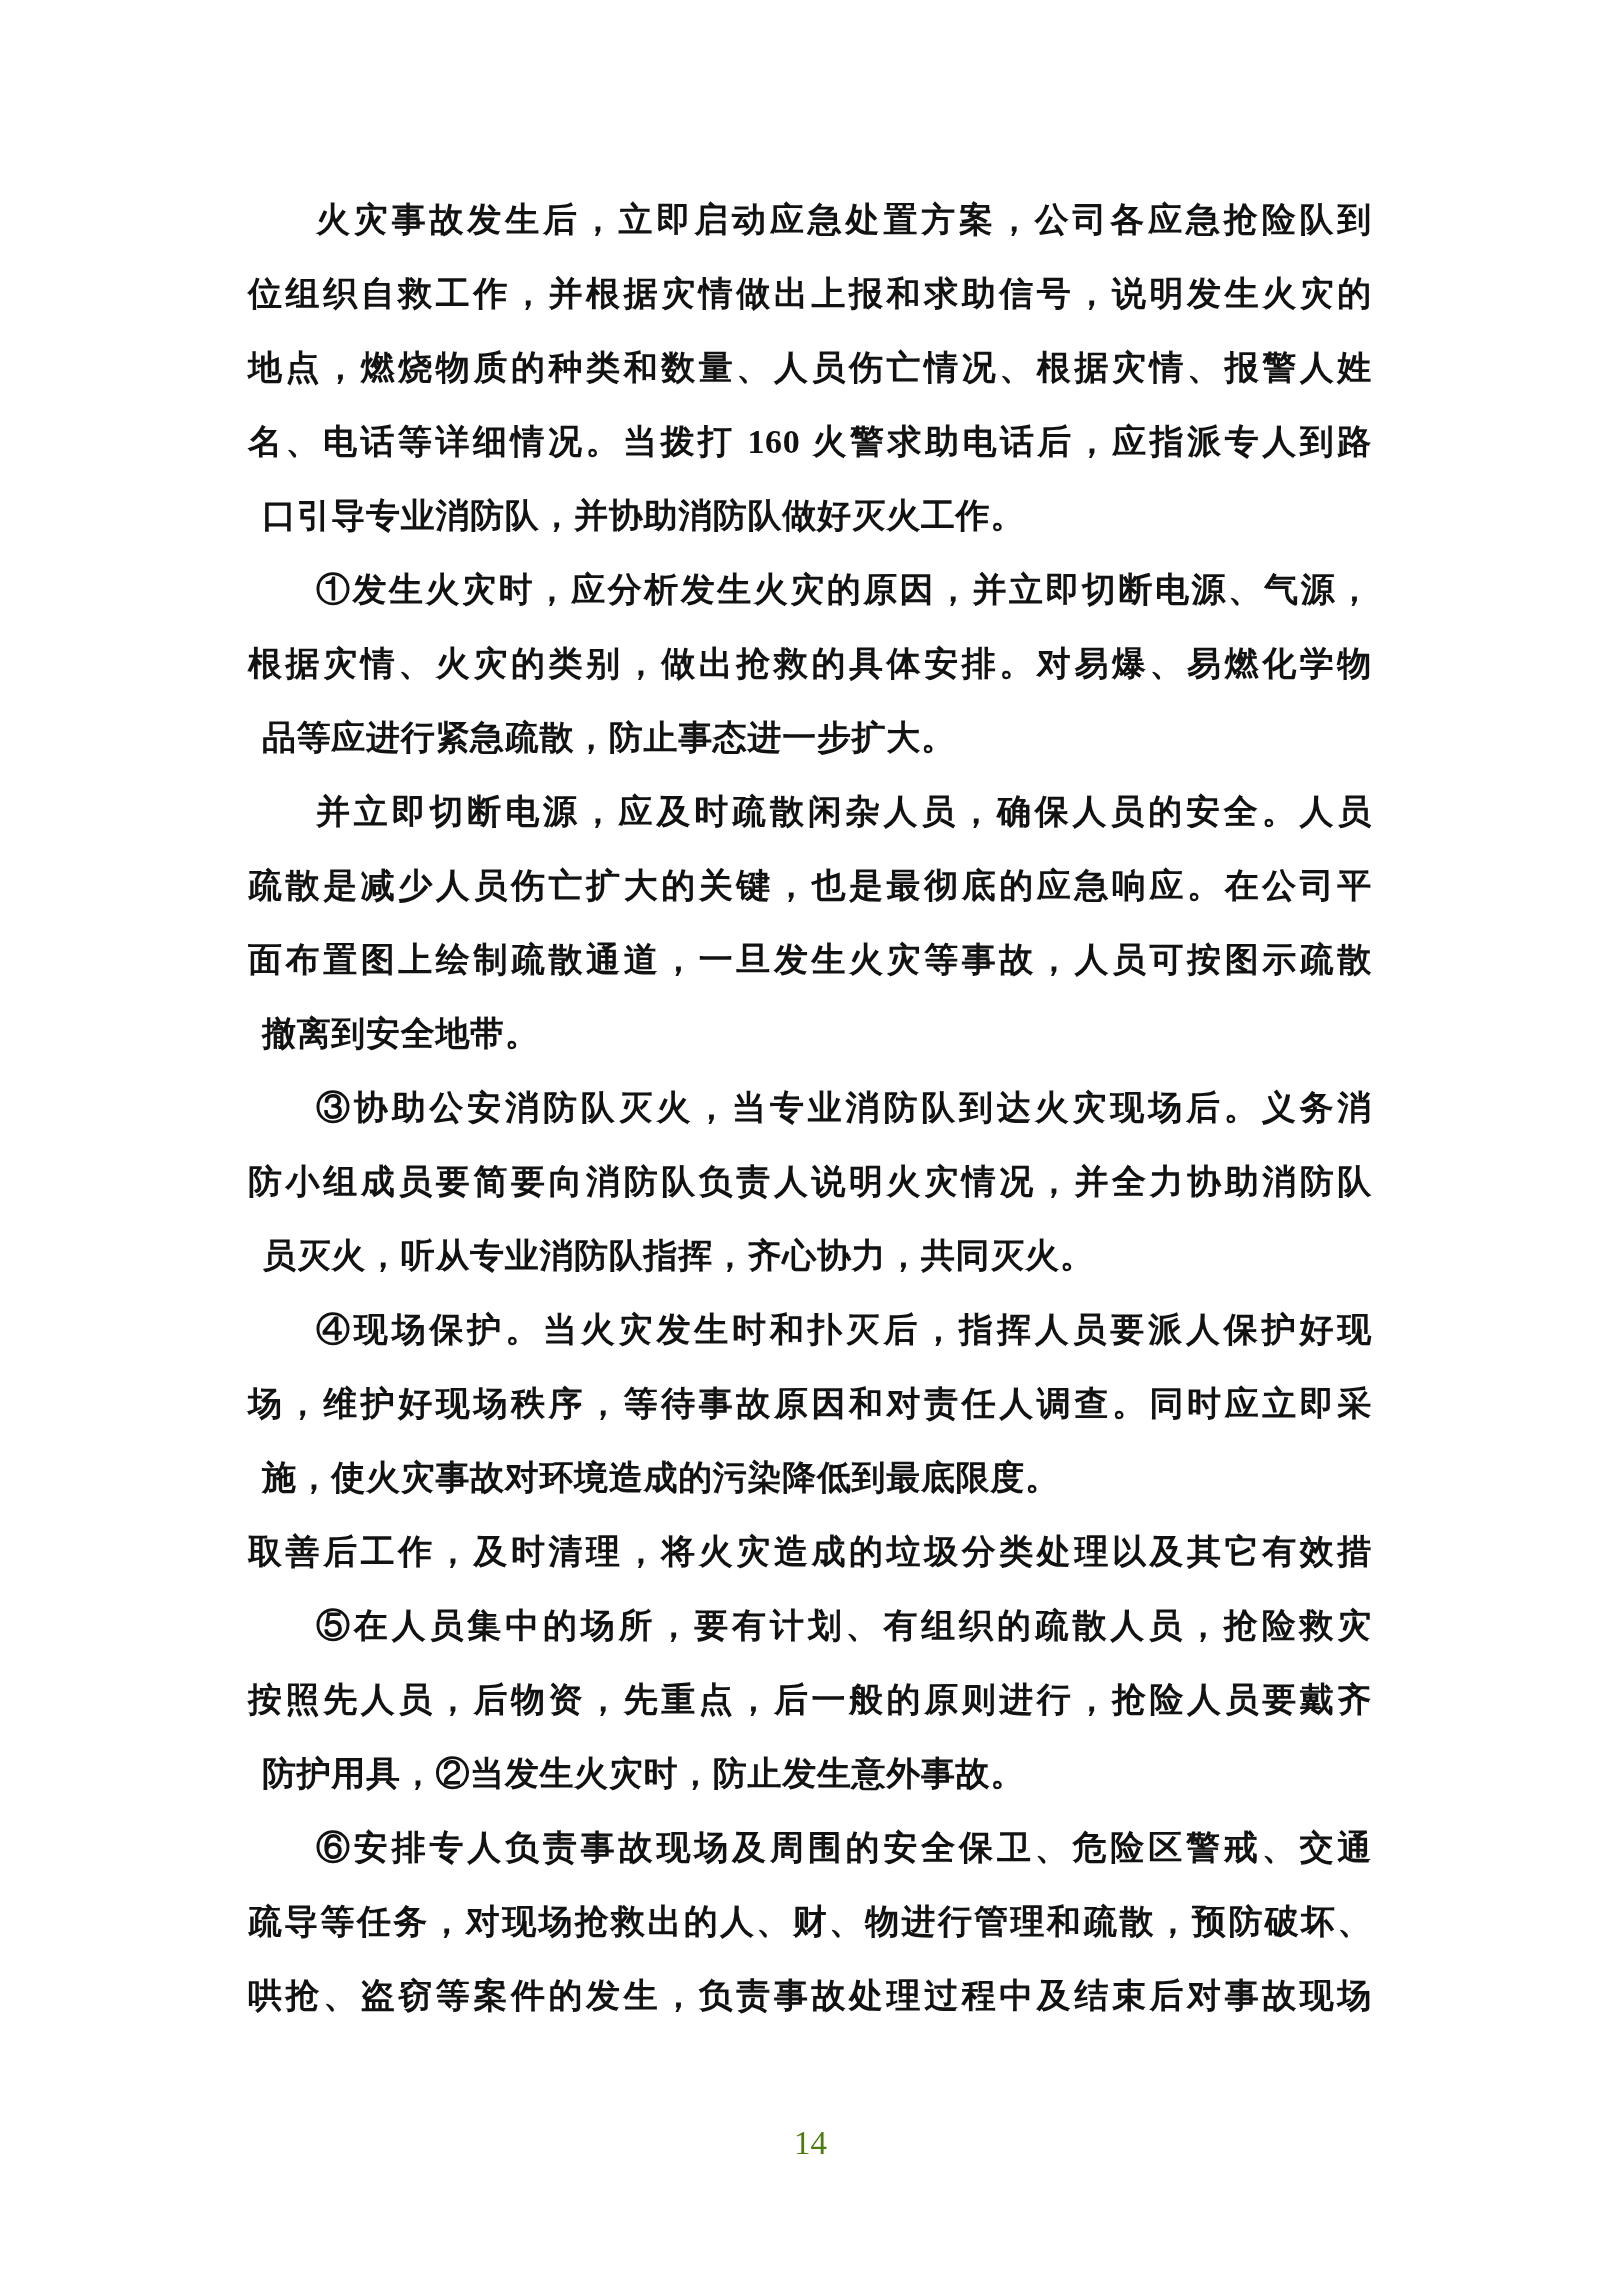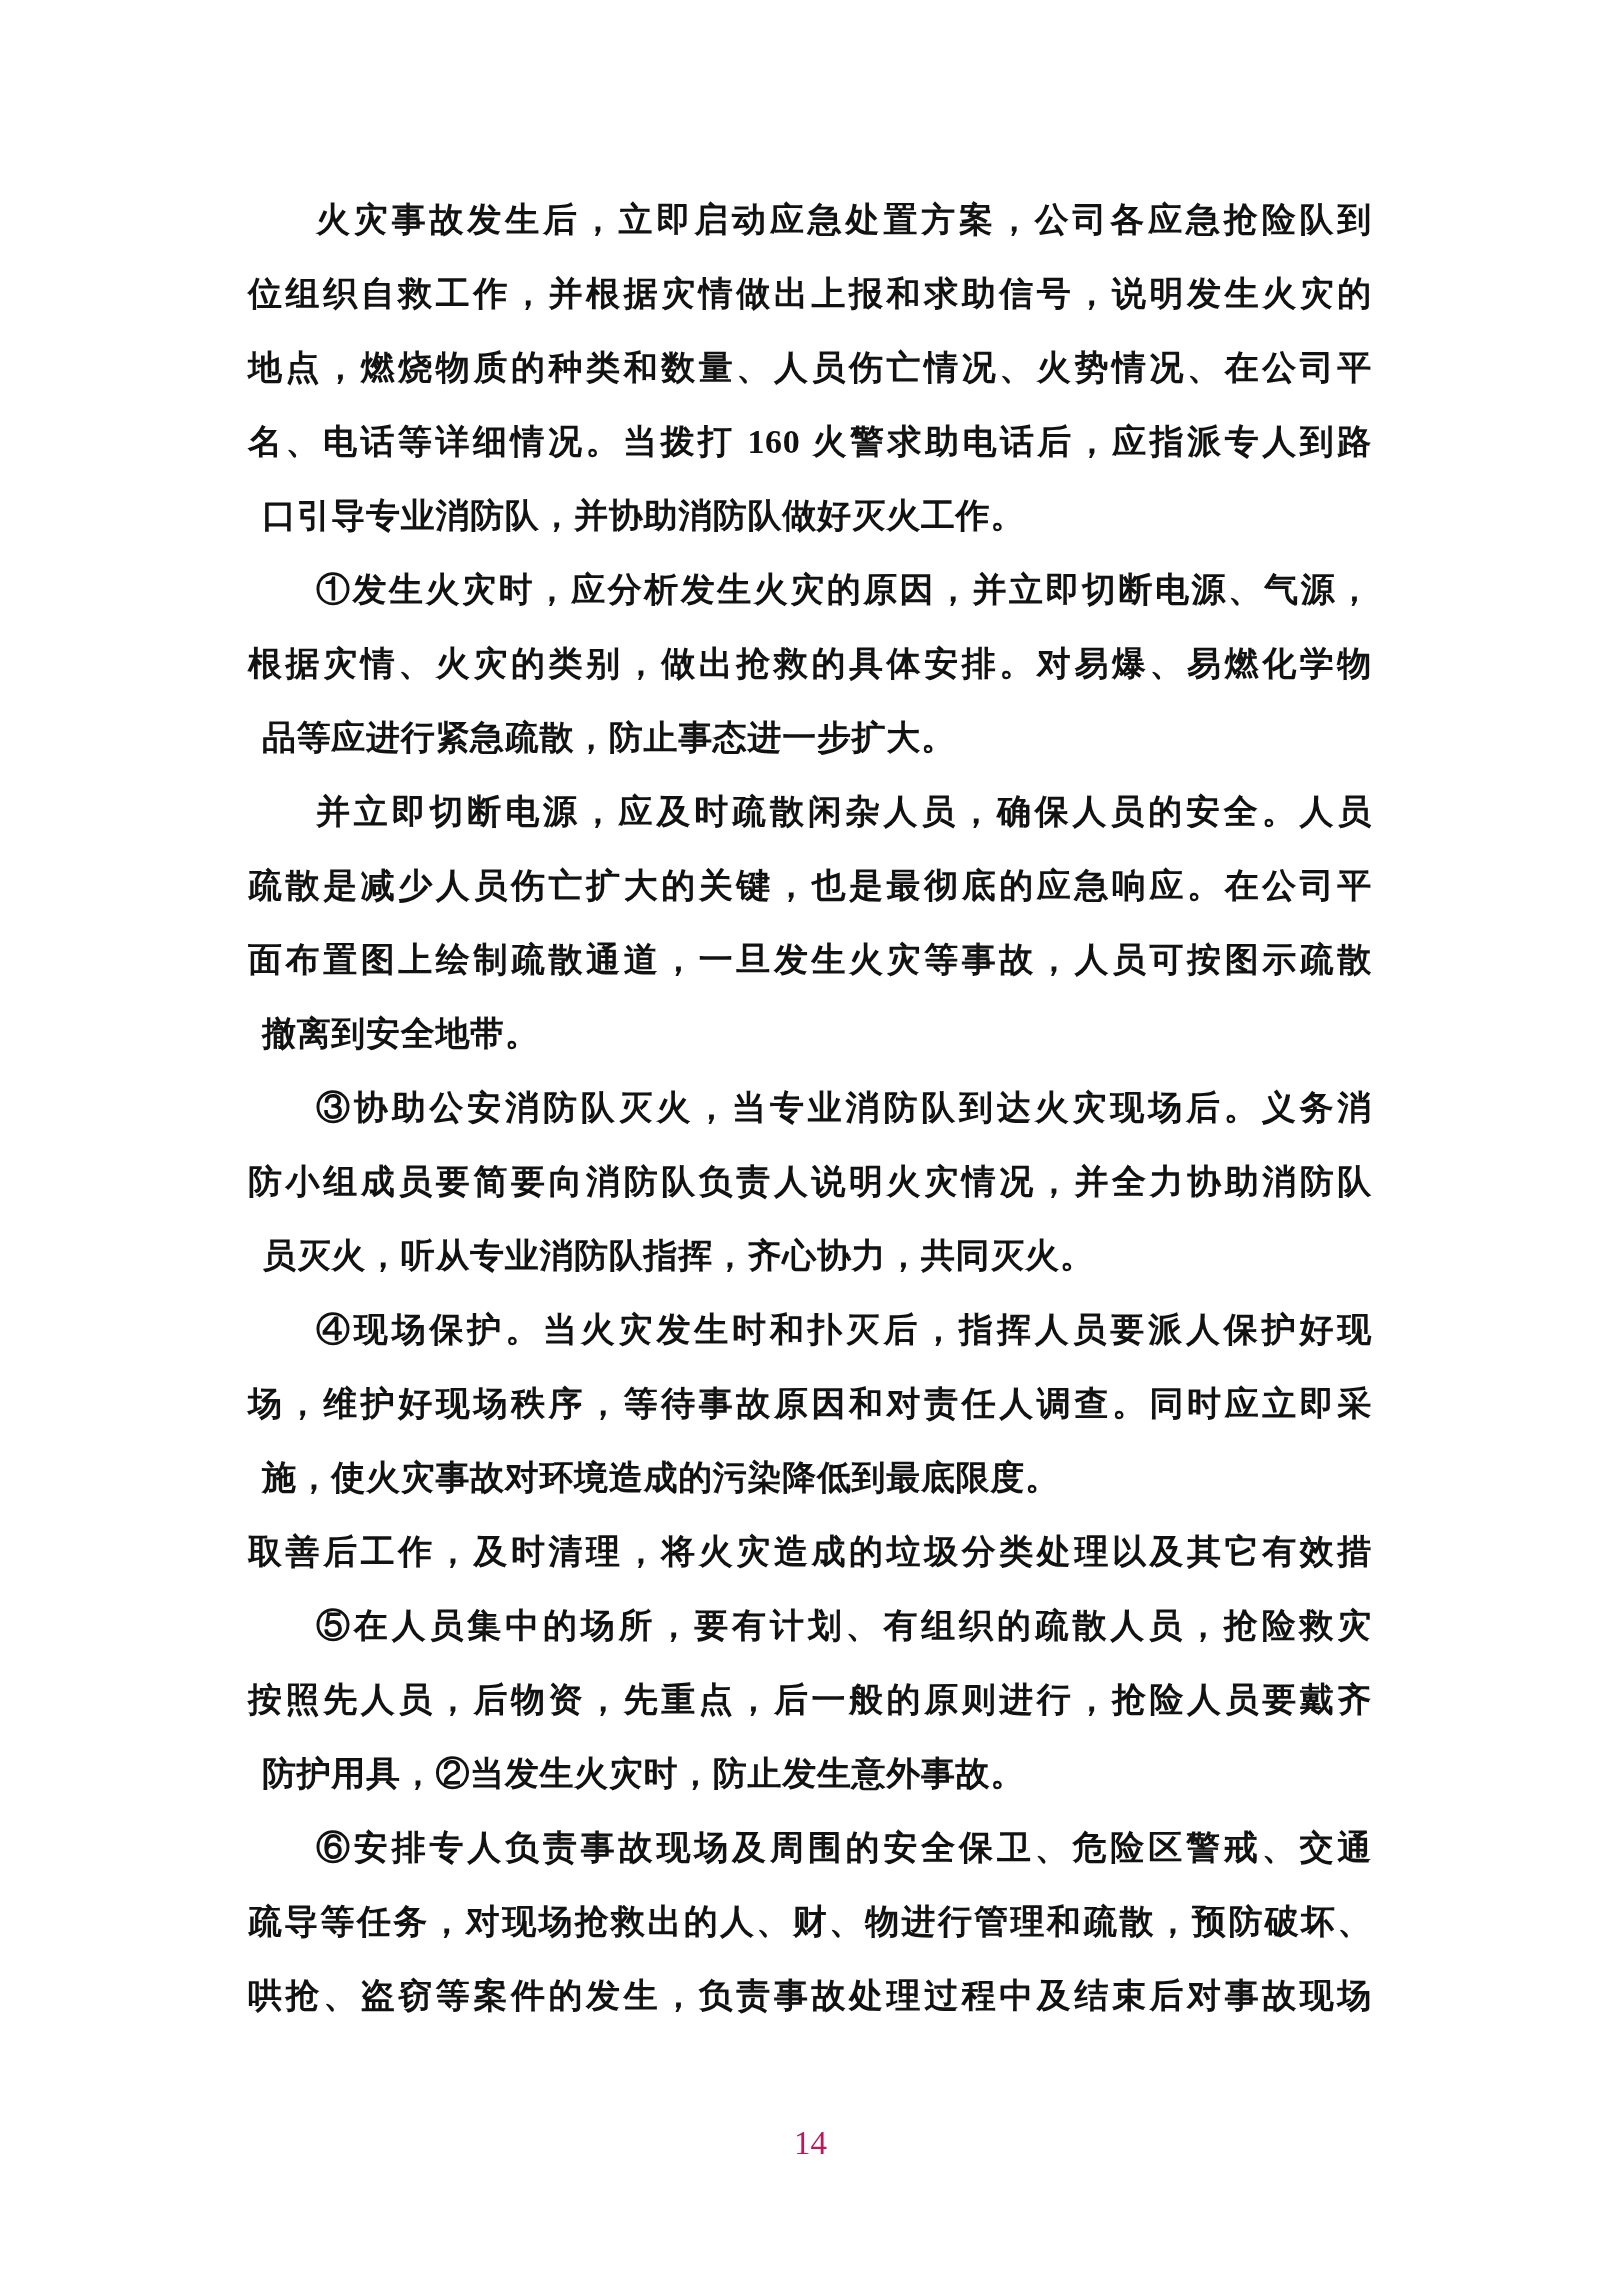--- a/index.html
+++ b/index.html
@@ -44,31 +44,31 @@
   .page-footer {
     position: absolute;
     left: 0;
     top: 2122px;
     width: 100%;
     text-align: center;
   }
   .page-number {
     font-size: 33px;
     line-height: 43px;
-    color: #be185d;
+    color: #4d7c0f;
   }
 </style>
 </head>
 <body>
 
 <div class="page">
   <div class="doc-body">
     <div class="line indent">火灾事故发生后，立即启动应急处置方案，公司各应急抢险队到</div>
     <div class="line">位组织自救工作，并根据灾情做出上报和求助信号，说明发生火灾的</div>
-    <div class="line">地点，燃烧物质的种类和数量、人员伤亡情况、火势情况、在公司平</div>
+    <div class="line">地点，燃烧物质的种类和数量、人员伤亡情况、根据灾情、报警人姓</div>
     <div class="line">名、电话等详细情况。当拨打 160 火警求助电话后，应指派专人到路</div>
     <div class="line end">口引导专业消防队，并协助消防队做好灭火工作。</div>
     <div class="line indent">①发生火灾时，应分析发生火灾的原因，并立即切断电源、气源，</div>
     <div class="line">根据灾情、火灾的类别，做出抢救的具体安排。对易爆、易燃化学物</div>
     <div class="line end">品等应进行紧急疏散，防止事态进一步扩大。</div>
     <div class="line indent">并立即切断电源，应及时疏散闲杂人员，确保人员的安全。人员</div>
     <div class="line">疏散是减少人员伤亡扩大的关键，也是最彻底的应急响应。在公司平</div>
     <div class="line">面布置图上绘制疏散通道，一旦发生火灾等事故，人员可按图示疏散</div>
     <div class="line end">撤离到安全地带。</div>
     <div class="line indent">③协助公安消防队灭火，当专业消防队到达火灾现场后。义务消</div>

